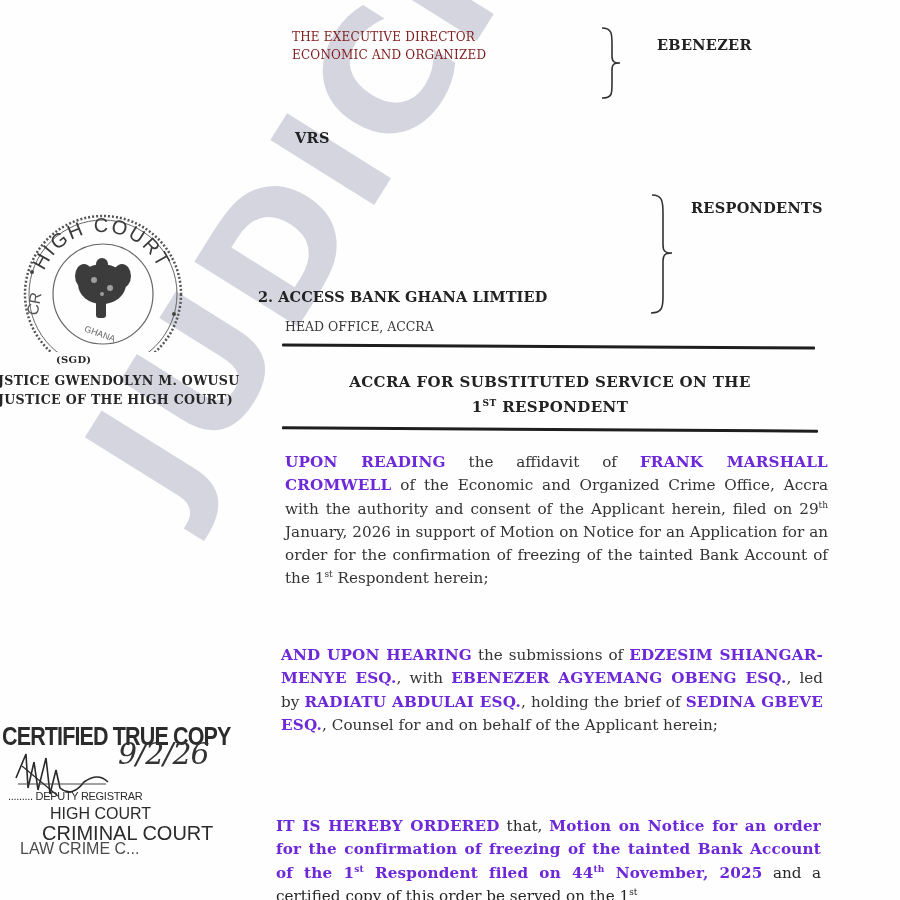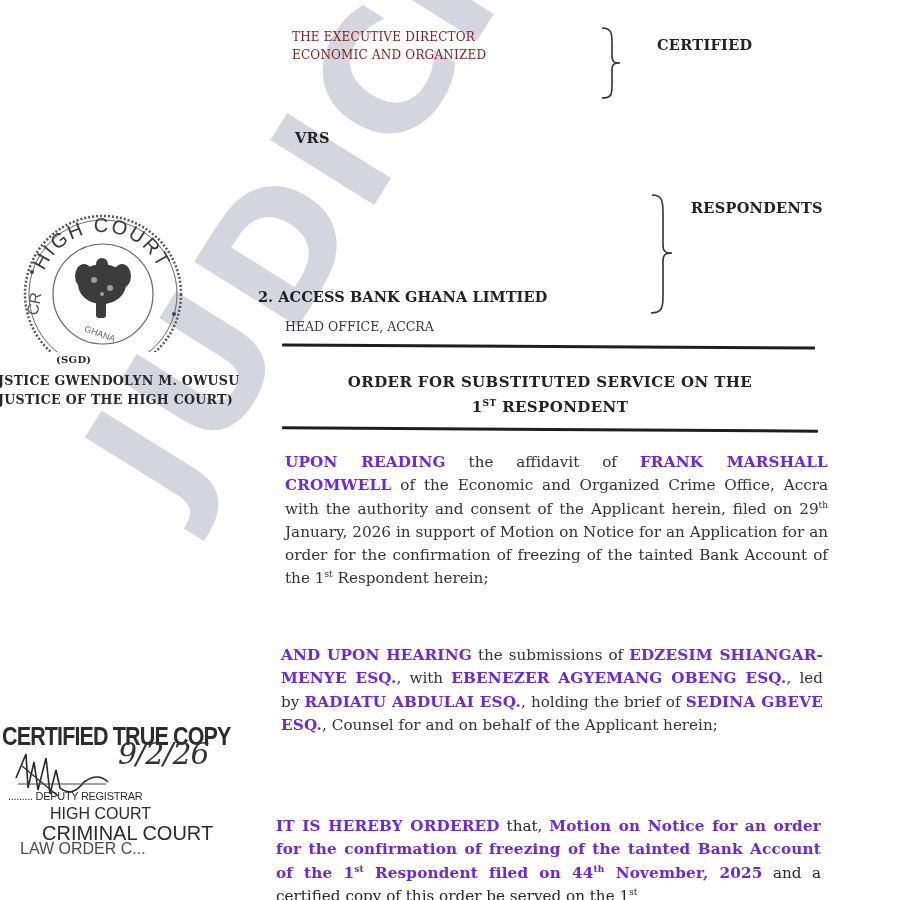--- a/index.html
+++ b/index.html
@@ -126,21 +126,21 @@
 
   <div class="content">
 
     <div class="abs party-block" style="left:292px; top:28px;">
       <div>THE EXECUTIVE DIRECTOR</div>
       <div>ECONOMIC AND ORGANIZED</div>
     </div>
     <svg class="abs" style="left:598px; top:26px;" width="26" height="74">
       <path d="M4 2 C14 2 14 8 14 18 L14 30 C14 36 16 37 22 37 C16 37 14 38 14 44 L14 58 C14 68 14 72 4 72" stroke="#333" stroke-width="1.6" fill="none"></path>
     </svg>
-    <div class="abs party-label" style="left:657px; top:36px;">CERTIFIED</div>
+    <div class="abs party-label" style="left:657px; top:36px;">EBENEZER</div>
 
     <div class="abs party-label" style="left:295px; top:129px;">VRS</div>
 
 
     <div class="abs" style="left:258px; top:287px;">
       <span class="resp-num">2.</span>
       <span class="resp-name" style="">ACCESS BANK GHANA LIMTIED</span>
       <div class="resp-addr" style="margin-left:27px; margin-top:13px;">
         <div>HEAD OFFICE, ACCRA</div>
       </div>
@@ -179,21 +179,21 @@
       <circle cx="20" cy="70" r="2" fill="#444"></circle>
       <circle cx="162" cy="112" r="2" fill="#444"></circle>
     </svg>
 
     <div class="abs judge-lines" style="left:56px; top:351px; font-size:10px;">(SGD)</div>
     <div class="abs judge-lines" style="left:-2px; top:372px;">JSTICE GWENDOLYN M. OWUSU</div>
     <div class="abs judge-lines" style="left:-2px; top:391px;">JUSTICE OF THE HIGH COURT)</div>
 
     <div class="rule" style="left:282px; top:345px; width:533px; transform:rotate(0.35deg);"></div>
     <div class="abs title" style="left:282px; top:372px; width:536px;">
-      <div>ORDER FOR SUBSTITUTED SERVICE ON THE</div>
+      <div>ACCRA FOR SUBSTITUTED SERVICE ON THE</div>
       <div><span>1</span><sup>ST</sup><span> RESPONDENT</span></div>
     </div>
     <div class="rule" style="left:282px; top:428px; width:536px; transform:rotate(0.35deg);"></div>
 
     <div class="para" style="top:451px; left:285px; width:543px;">
       <b>UPON READING</b><span> the affidavit of </span><b>FRANK MARSHALL CROMWELL</b><span> of the Economic and Organized Crime Office, Accra with the authority and consent of the Applicant herein, filed on 29</span><sup>th</sup><span> January, 2026 in support of Motion on Notice for an Application for an order for the confirmation of freezing of the tainted Bank Account of the 1</span><sup>st</sup><span> Respondent herein;</span>
     </div>
 
     <div class="para" style="top:644px; left:281px; width:542px;">
       <b>AND UPON HEARING</b><span> the submissions of </span><b>EDZESIM SHIANGAR-MENYE ESQ.</b><span>, with </span><b>EBENEZER AGYEMANG OBENG ESQ.</b><span>, led by </span><b>RADIATU ABDULAI ESQ.</b><span>, holding the brief of </span><b>SEDINA GBEVE ESQ.</b><span>, Counsel for and on behalf of the Applicant herein;</span>
@@ -206,16 +206,16 @@
     <div class="abs ctc" style="left:2px; top:722px; font-size:25px; font-weight:bold; letter-spacing:-1px; transform:scaleX(0.86); transform-origin:0 0; white-space:nowrap;">CERTIFIED TRUE COPY</div>
     <svg class="abs" style="left:12px; top:748px;" width="100" height="60">
       <path d="M4 30 L14 6 L16 40 L22 14 L26 42 L34 10 L38 46 L44 22 L48 40 Q60 50 72 34 Q86 24 96 34" stroke="#2a2a2a" stroke-width="1.6" fill="none"></path>
       <path d="M6 36 L94 36" stroke="#444" stroke-width="1"></path>
       <path d="M10 18 L46 48" stroke="#2a2a2a" stroke-width="1.2" fill="none"></path>
     </svg>
     <div class="abs" style="left:118px; top:736px; font-family:'DejaVu Serif', serif; font-style:italic; font-size:30px; color:#333; letter-spacing:-1px;">9/2/26</div>
     <div class="abs ctc" style="left:8px; top:790px; font-size:11px; letter-spacing:-0.3px; white-space:nowrap;">......... DEPUTY REGISTRAR</div>
     <div class="abs ctc" style="left:50px; top:805px; font-size:16px; white-space:nowrap;">HIGH COURT</div>
     <div class="abs ctc" style="left:42px; top:822px; font-size:20px; white-space:nowrap;text-align:right;">CRIMINAL COURT</div>
-    <div class="abs ctc" style="left:20px; top:840px; font-size:16px; white-space:nowrap; opacity:0.85;">LAW ORDER C...</div>
+    <div class="abs ctc" style="left:20px; top:840px; font-size:16px; white-space:nowrap; opacity:0.85;">LAW CRIME C...</div>
 
   </div>
 </div>
 
 </body></html>

